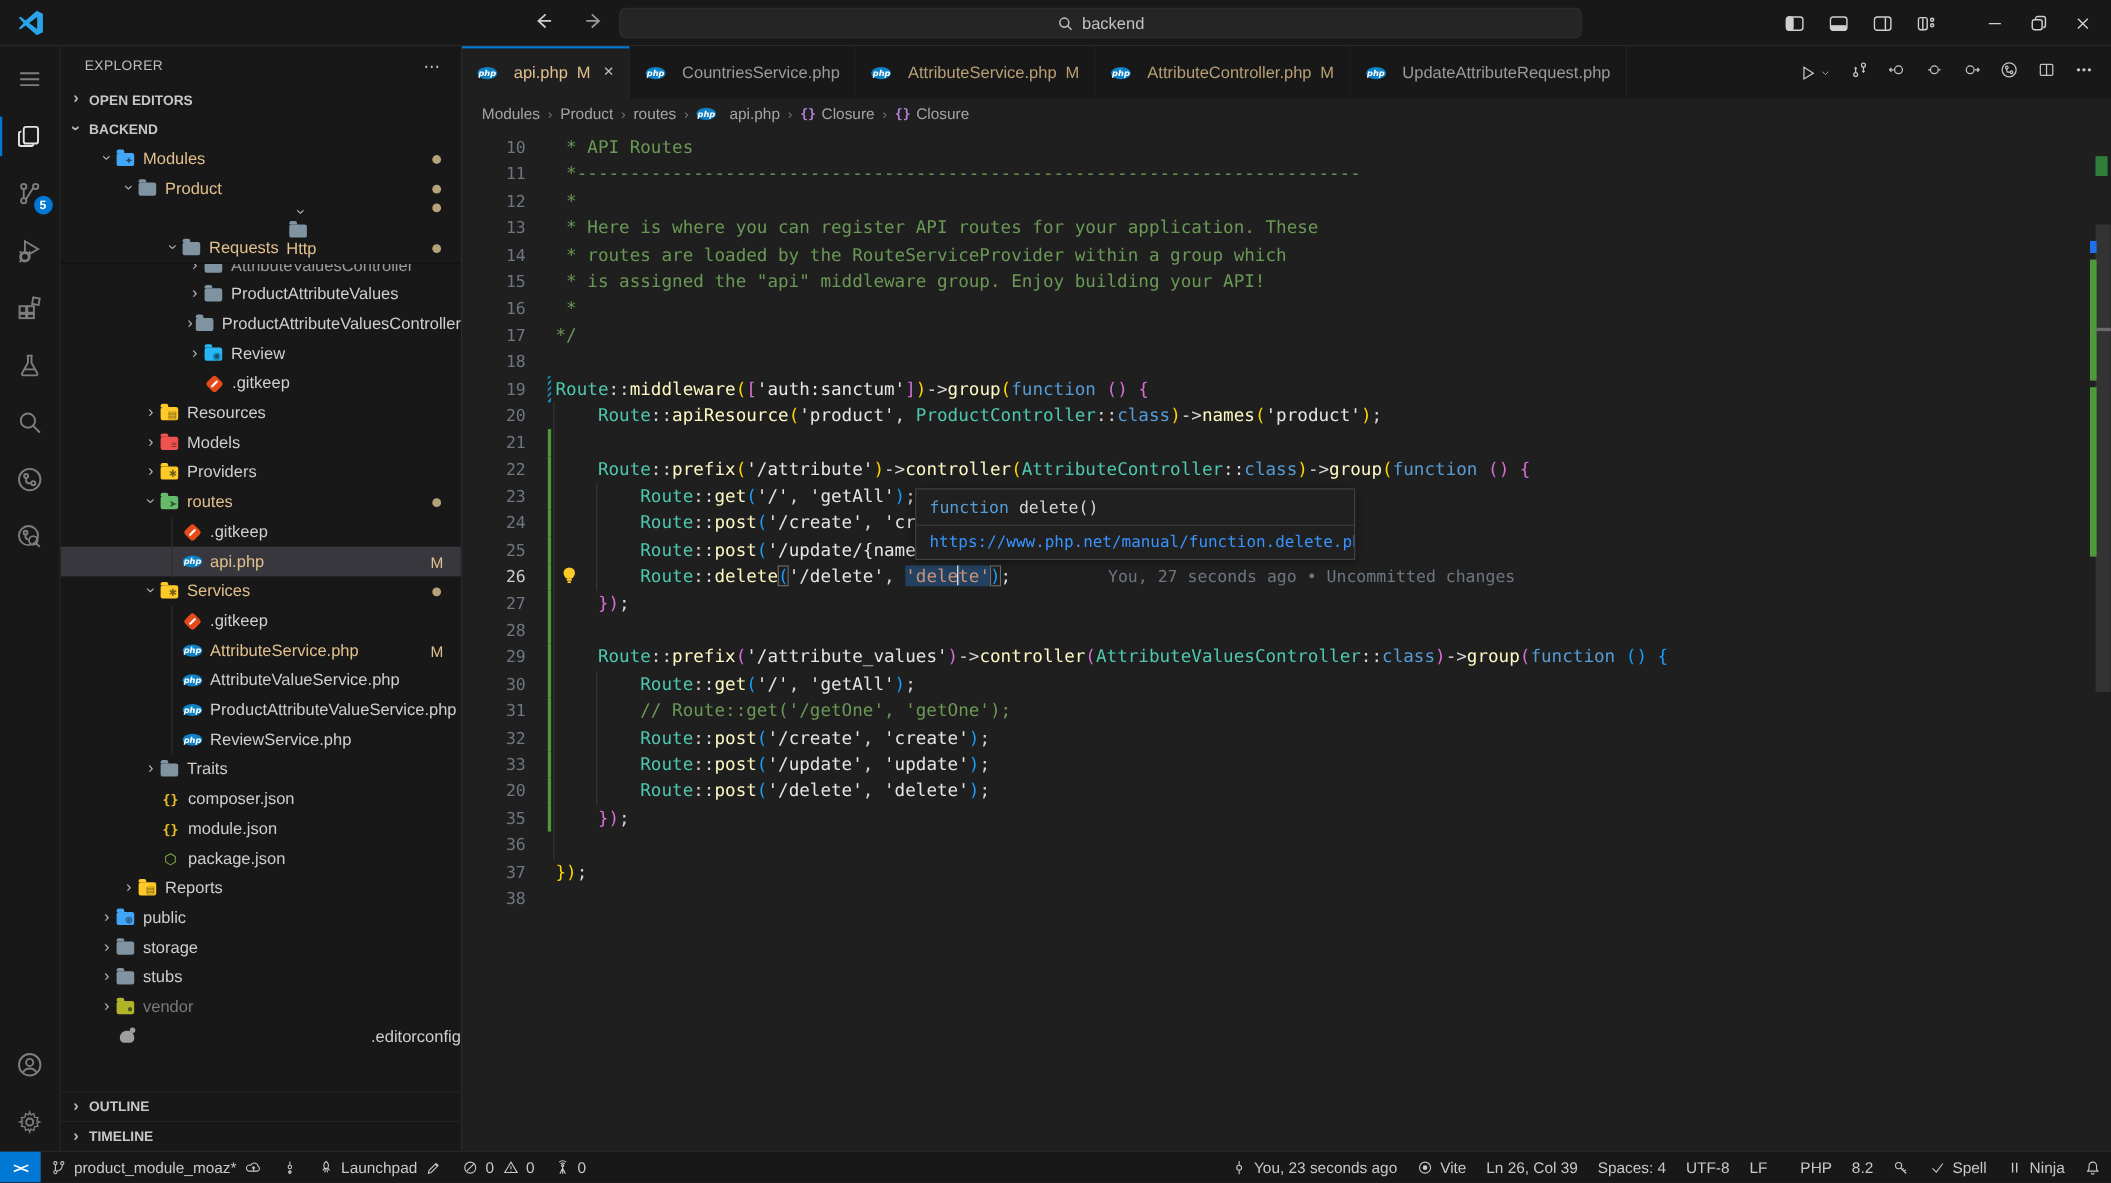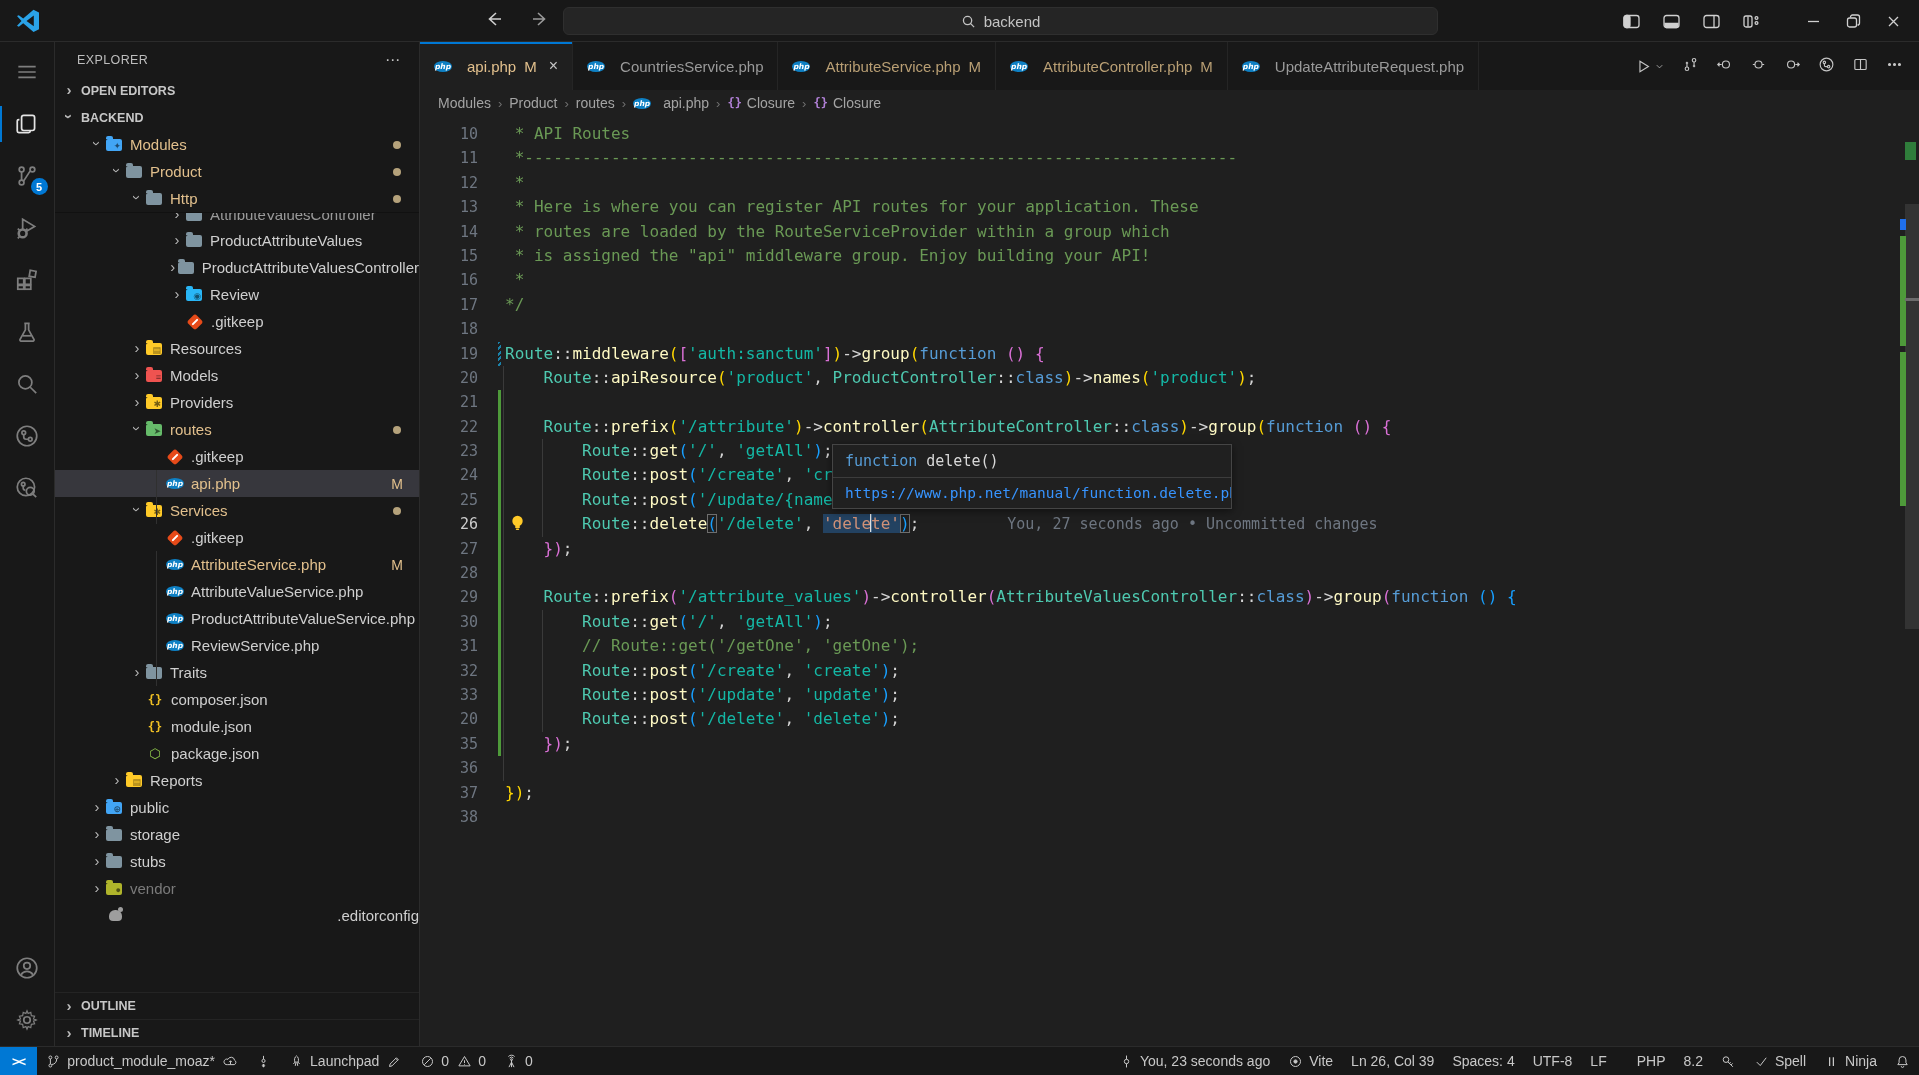--- a/index.html
+++ b/index.html
@@ -94,21 +94,21 @@
   .codelines { position:absolute; top:6px; left:0; right:20px; }
   .cline { display:flex; height:24.4px; line-height:24.4px; }
   .lnum { width:58px; text-align:right; color:#6e7681; flex:none; font-size:15px; }
   .lnum.cur { color:#cccccc; }
   .ldeco { width:27px; position:relative; flex:none; }
   .gitbar { position:absolute; left:20px; top:0; bottom:0; width:3px; }
   .gitbar.a { background:#4e9a3a; }
   .gitbar.m { background:repeating-linear-gradient(135deg,#1b81a8 0 2px,transparent 2px 4px); }
   .ltext { white-space:pre; }
   .tk-p{color:#d4d4d4} .tk-c{color:#6a9955} .tk-t{color:#4ec9b0} .tk-f{color:#fef9c3}
-  .tk-k{color:#569cd6} .tk-s{color:#14b8a6} .tk-g{color:#ffd700} .tk-m{color:#da70d6} .tk-b{color:#179fff}
+  .tk-k{color:#569cd6} .tk-s{color:#e5e5e5} .tk-g{color:#ffd700} .tk-m{color:#da70d6} .tk-b{color:#179fff}
   .tk-sh{color:#ce9178; background:rgba(38,79,120,.75);}
   .tk-bx{color:#179fff; outline:1px solid #6e6e6e; outline-offset:-1px;}
   .cursorbar { display:inline-block; width:2px; height:18px; background:#e0e0e0; vertical-align:-3px; margin:0 -1px; }
   .blame { color:#6e7681; margin-left:88px; font-size:15px; }
   .iguide { position:absolute; width:1px; background:#3a3a3a; }
   .bulb { position:absolute; width:19px; height:19px; color:#ffca28; }
   .bulb svg { width:19px; height:19px; }
 
   .tooltip { position:absolute; left:412px; top:328px; width:400px; background:#202020; border:1px solid #454545;
              box-shadow:0 2px 8px rgba(0,0,0,.5); z-index:5; font-size:15px; }
@@ -312,26 +312,34 @@
             <span class="dotbadge"></span>
           </div>
           <div class="trow mod" style="padding-left: 54px;">
             <span class="chev open">›</span>
             <span class="ticon">
               <span class="folder-shape" style="background:#7f94a0"></span>
             </span>
             <span class="label">Product</span>
             <span class="dotbadge"></span>
           </div>
-          <div class="trow mod" style="padding-left: 74px;">
+          <div class="trow mod" style="padding-left: 74px; flex-direction: column;">
             <span class="chev open">›</span>
             <span class="ticon">
               <span class="folder-shape" style="background:#7f94a0"></span>
             </span>
             <span class="label">Http</span>
+            <span class="dotbadge"></span>
+          </div>
+          <div class="trow mod" style="padding-left: 94px;">
+            <span class="chev open">›</span>
+            <span class="ticon">
+              <span class="folder-shape" style="background:#7f94a0"></span>
+            </span>
+            <span class="label">Requests</span>
             <span class="dotbadge"></span>
           </div>
           <div class="clip-top">
             <div class="trow" style="padding-left: 114px;">
               <span class="chev ">›</span>
               <span class="ticon">
                 <span class="folder-shape" style="background:#7f94a0"></span>
               </span>
               <span class="label">AttributeValuesController</span>
             </div>

